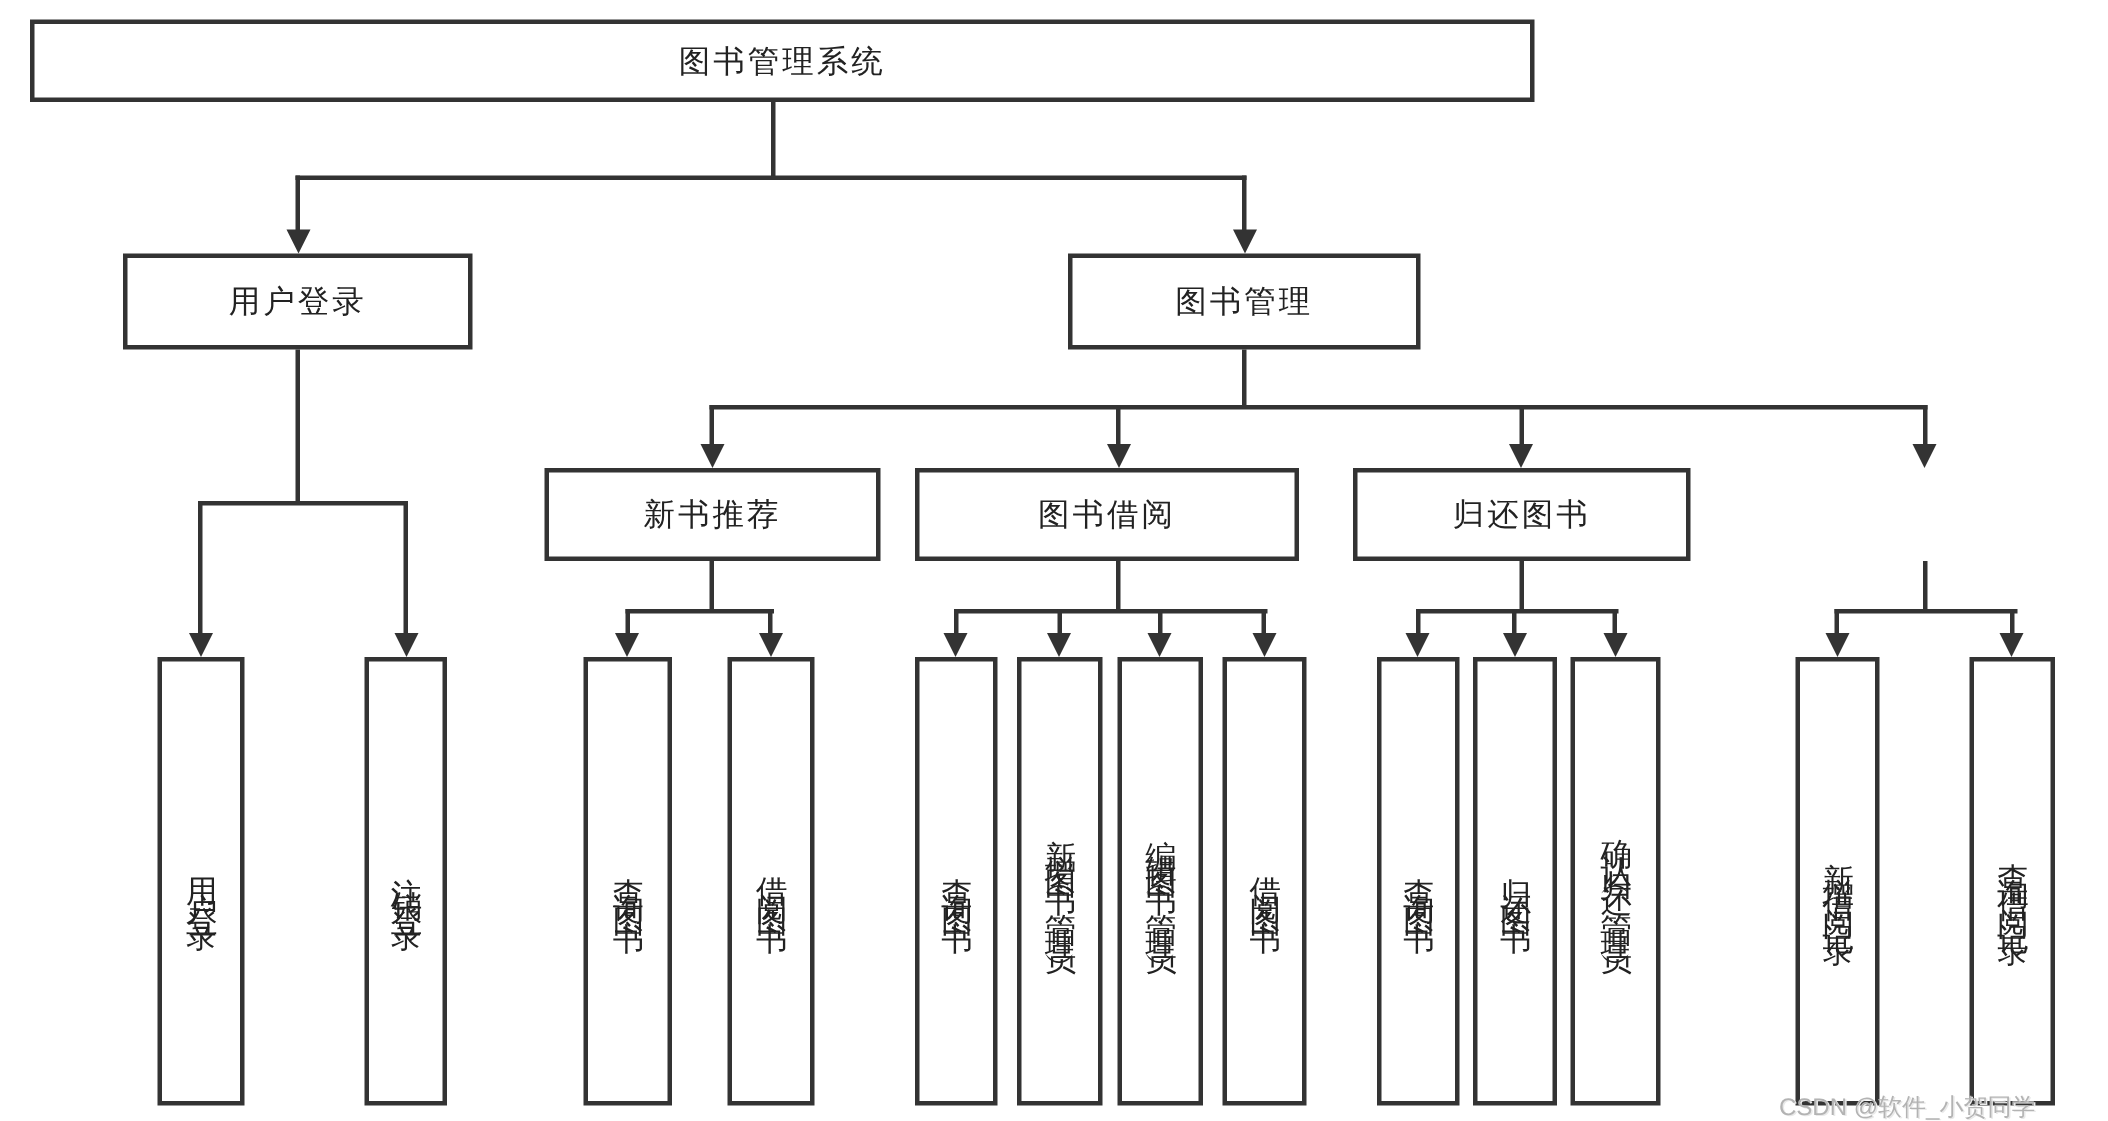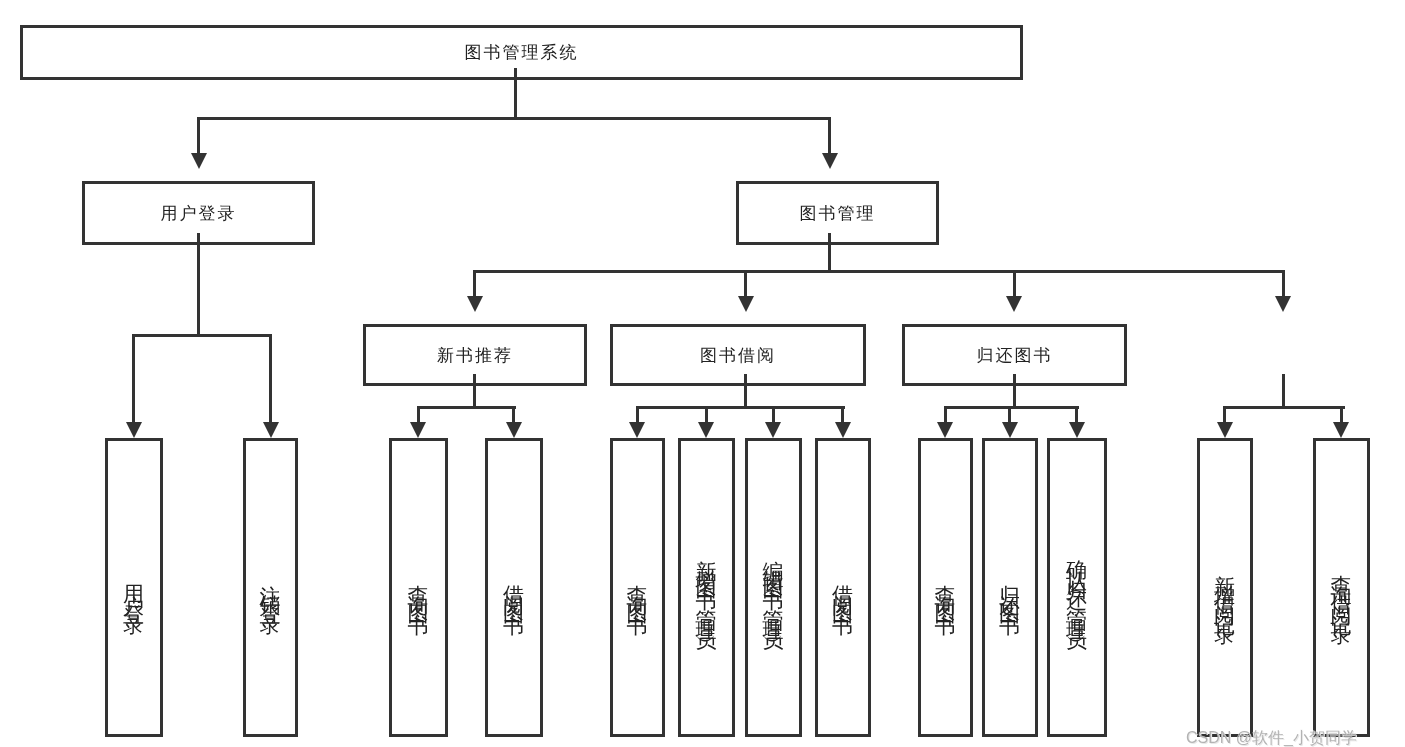--- a/index.html
+++ b/index.html
@@ -6,21 +6,21 @@
   .stage{
     position:relative;width:1405px;height:747px;background:#fff;overflow:hidden;
     font-family:"Liberation Sans","DejaVu Sans",sans-serif;
   }
   .box{
     position:absolute;box-sizing:border-box;background:#fff;
     border:3px solid var(--line,#333);
     display:flex;align-items:center;justify-content:center;
     color:var(--text,#222);
   }
-  .hbox{font-size:17px;letter-spacing:2px;white-space:nowrap;margin-top:12px;}
+  .hbox{font-size:21px;letter-spacing:2px;white-space:nowrap;}
   .vbox .vtext{
     writing-mode:vertical-rl;text-orientation:mixed;
     font-size:21px;letter-spacing:10px;line-height:1;
   }
   .vline,.hline{position:absolute;background:var(--line,#333);}
   .arrow{
     position:absolute;width:0;height:0;
     border-left:8px solid transparent;border-right:8px solid transparent;
     border-top:16px solid var(--line,#333);
   }
@@ -35,21 +35,21 @@
 
 <div class="stage">
 
   <div class="box hbox" style="left:20px;top:13px;width:1003px;height:55px">
     <span>图书管理系统</span>
   </div>
 
   <div class="box hbox" style="left:82px;top:169px;width:233px;height:64px">
     <span>用户登录</span>
   </div>
-  <div class="box hbox" style="left:736px;top:169px;width:203px;height:64px">
+  <div class="box hbox" style="left:712px;top:169px;width:235px;height:64px">
     <span>图书管理</span>
   </div>
 
   <div class="box hbox" style="left:363px;top:312px;width:224px;height:62px">
     <span>新书推荐</span>
   </div>
   <div class="box hbox" style="left:610px;top:312px;width:256px;height:62px">
     <span>图书借阅</span>
   </div>
   <div class="box hbox" style="left:902px;top:312px;width:225px;height:62px">

